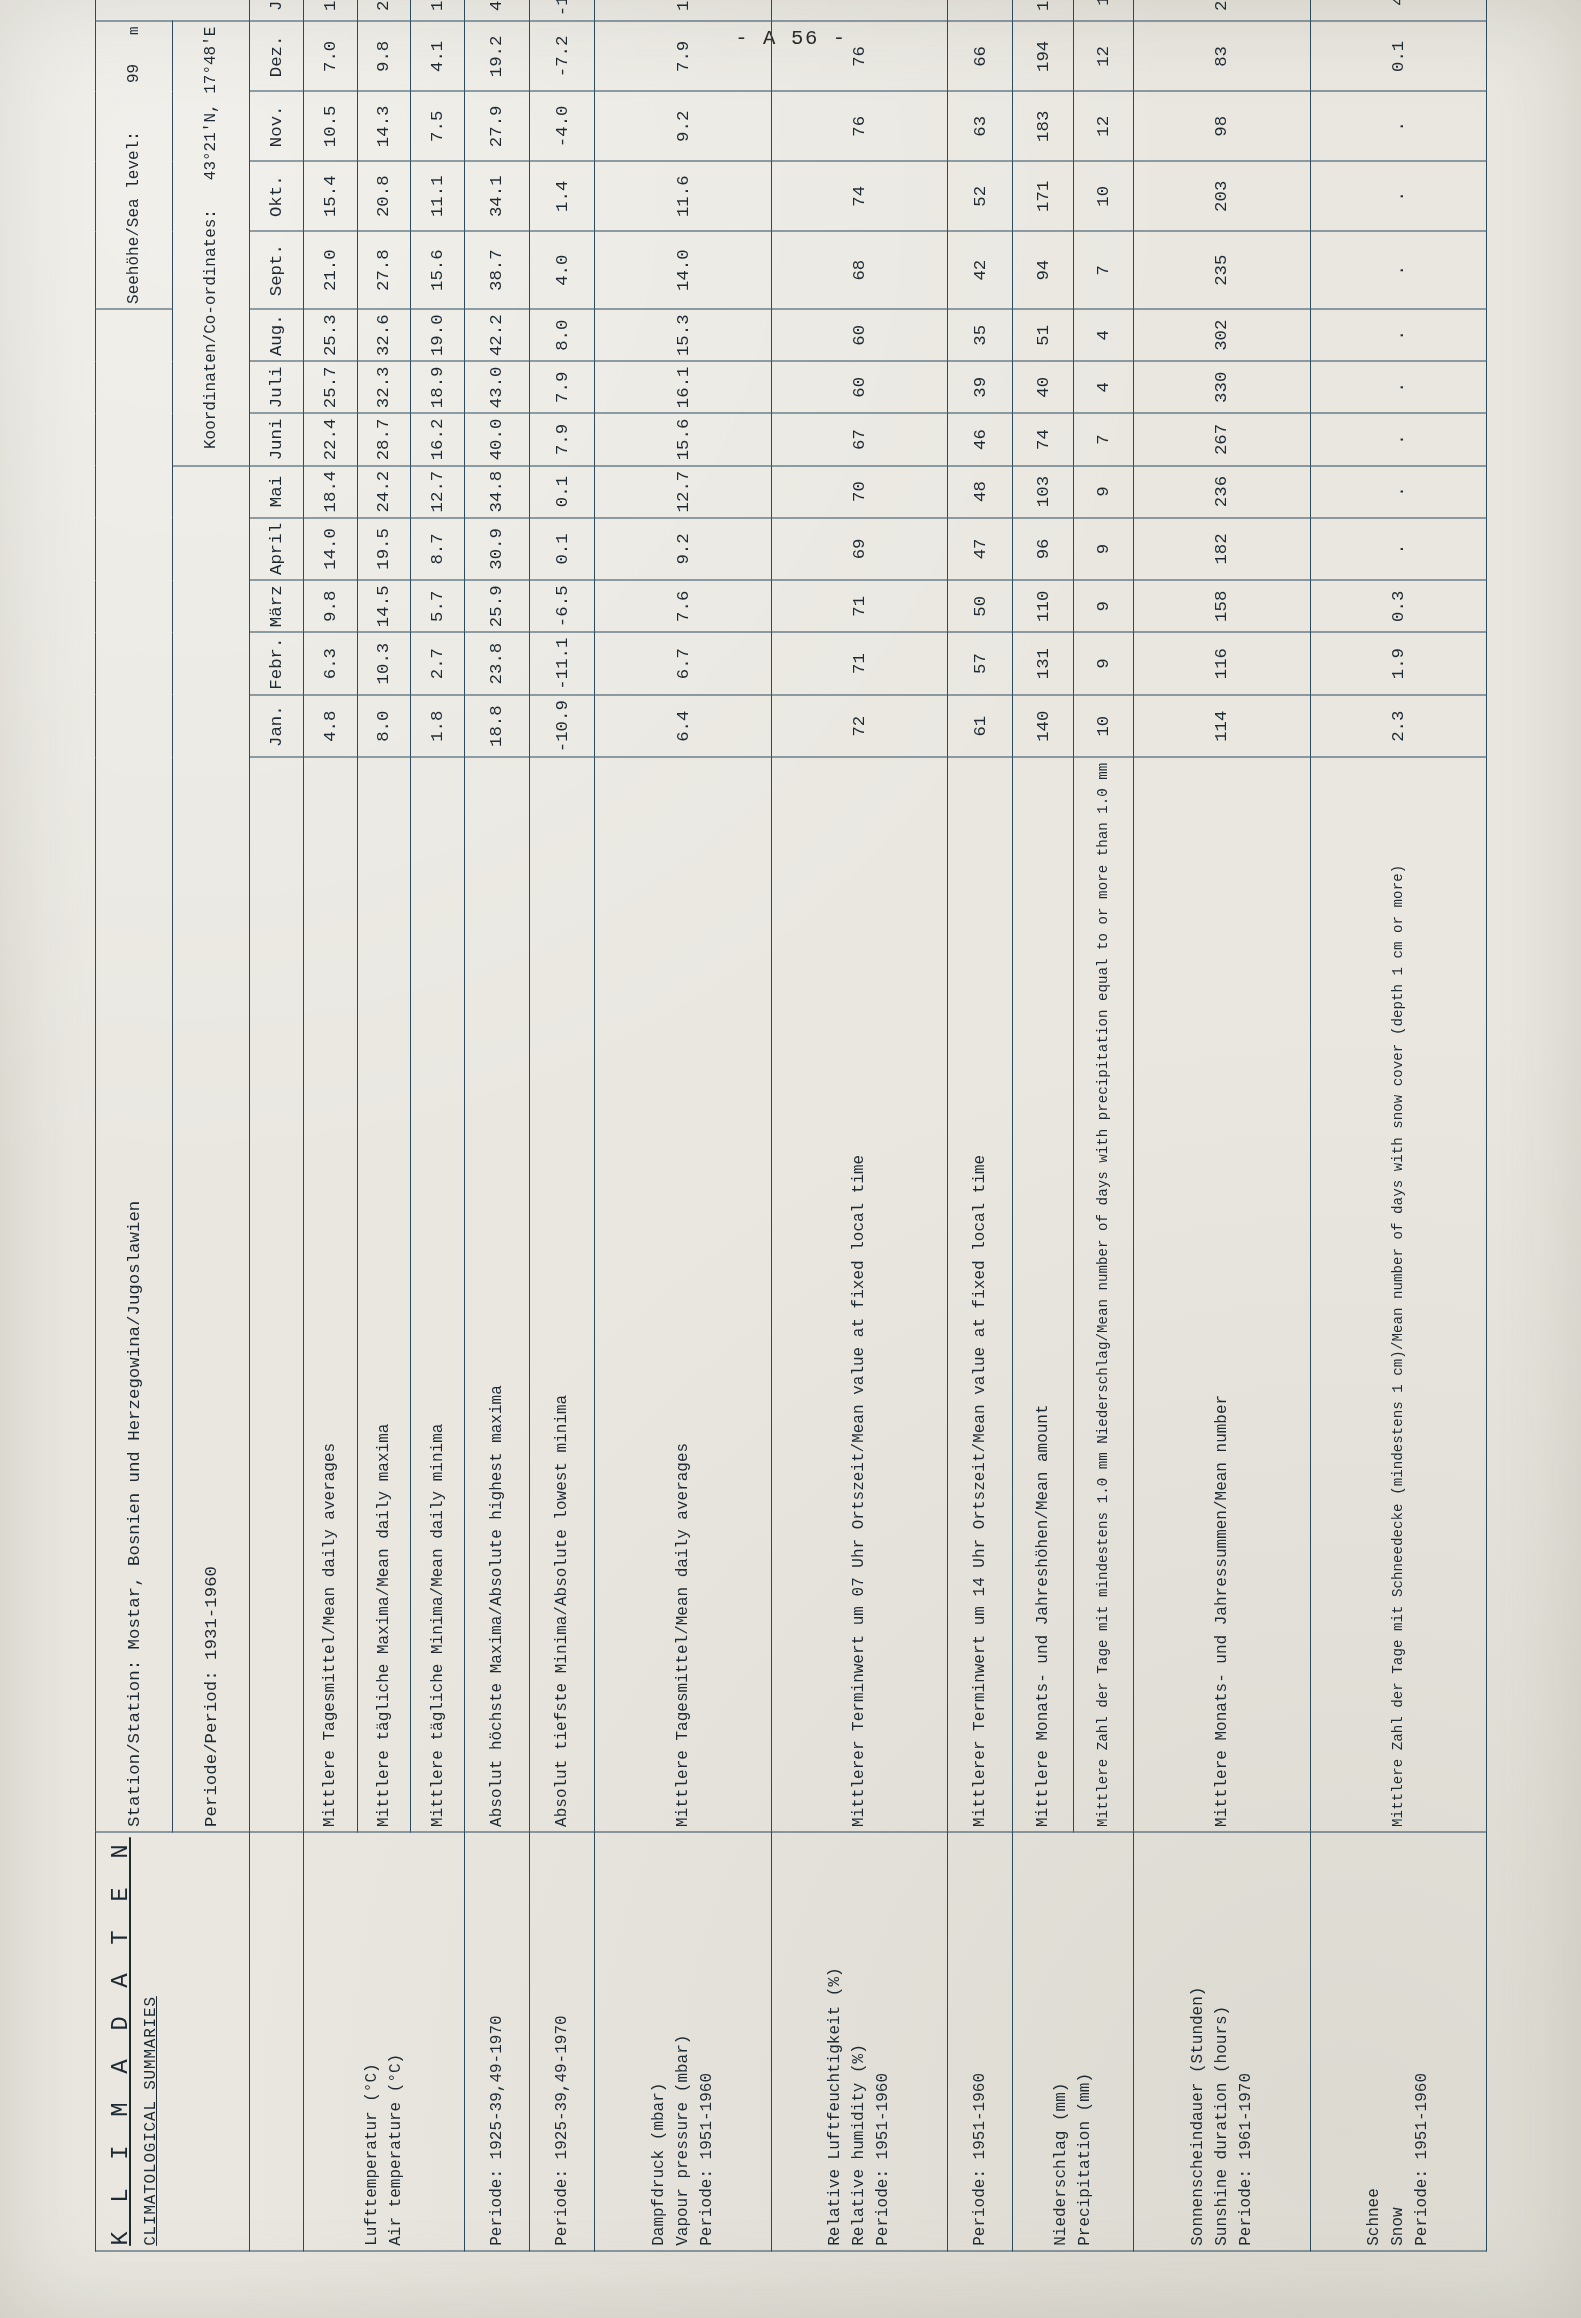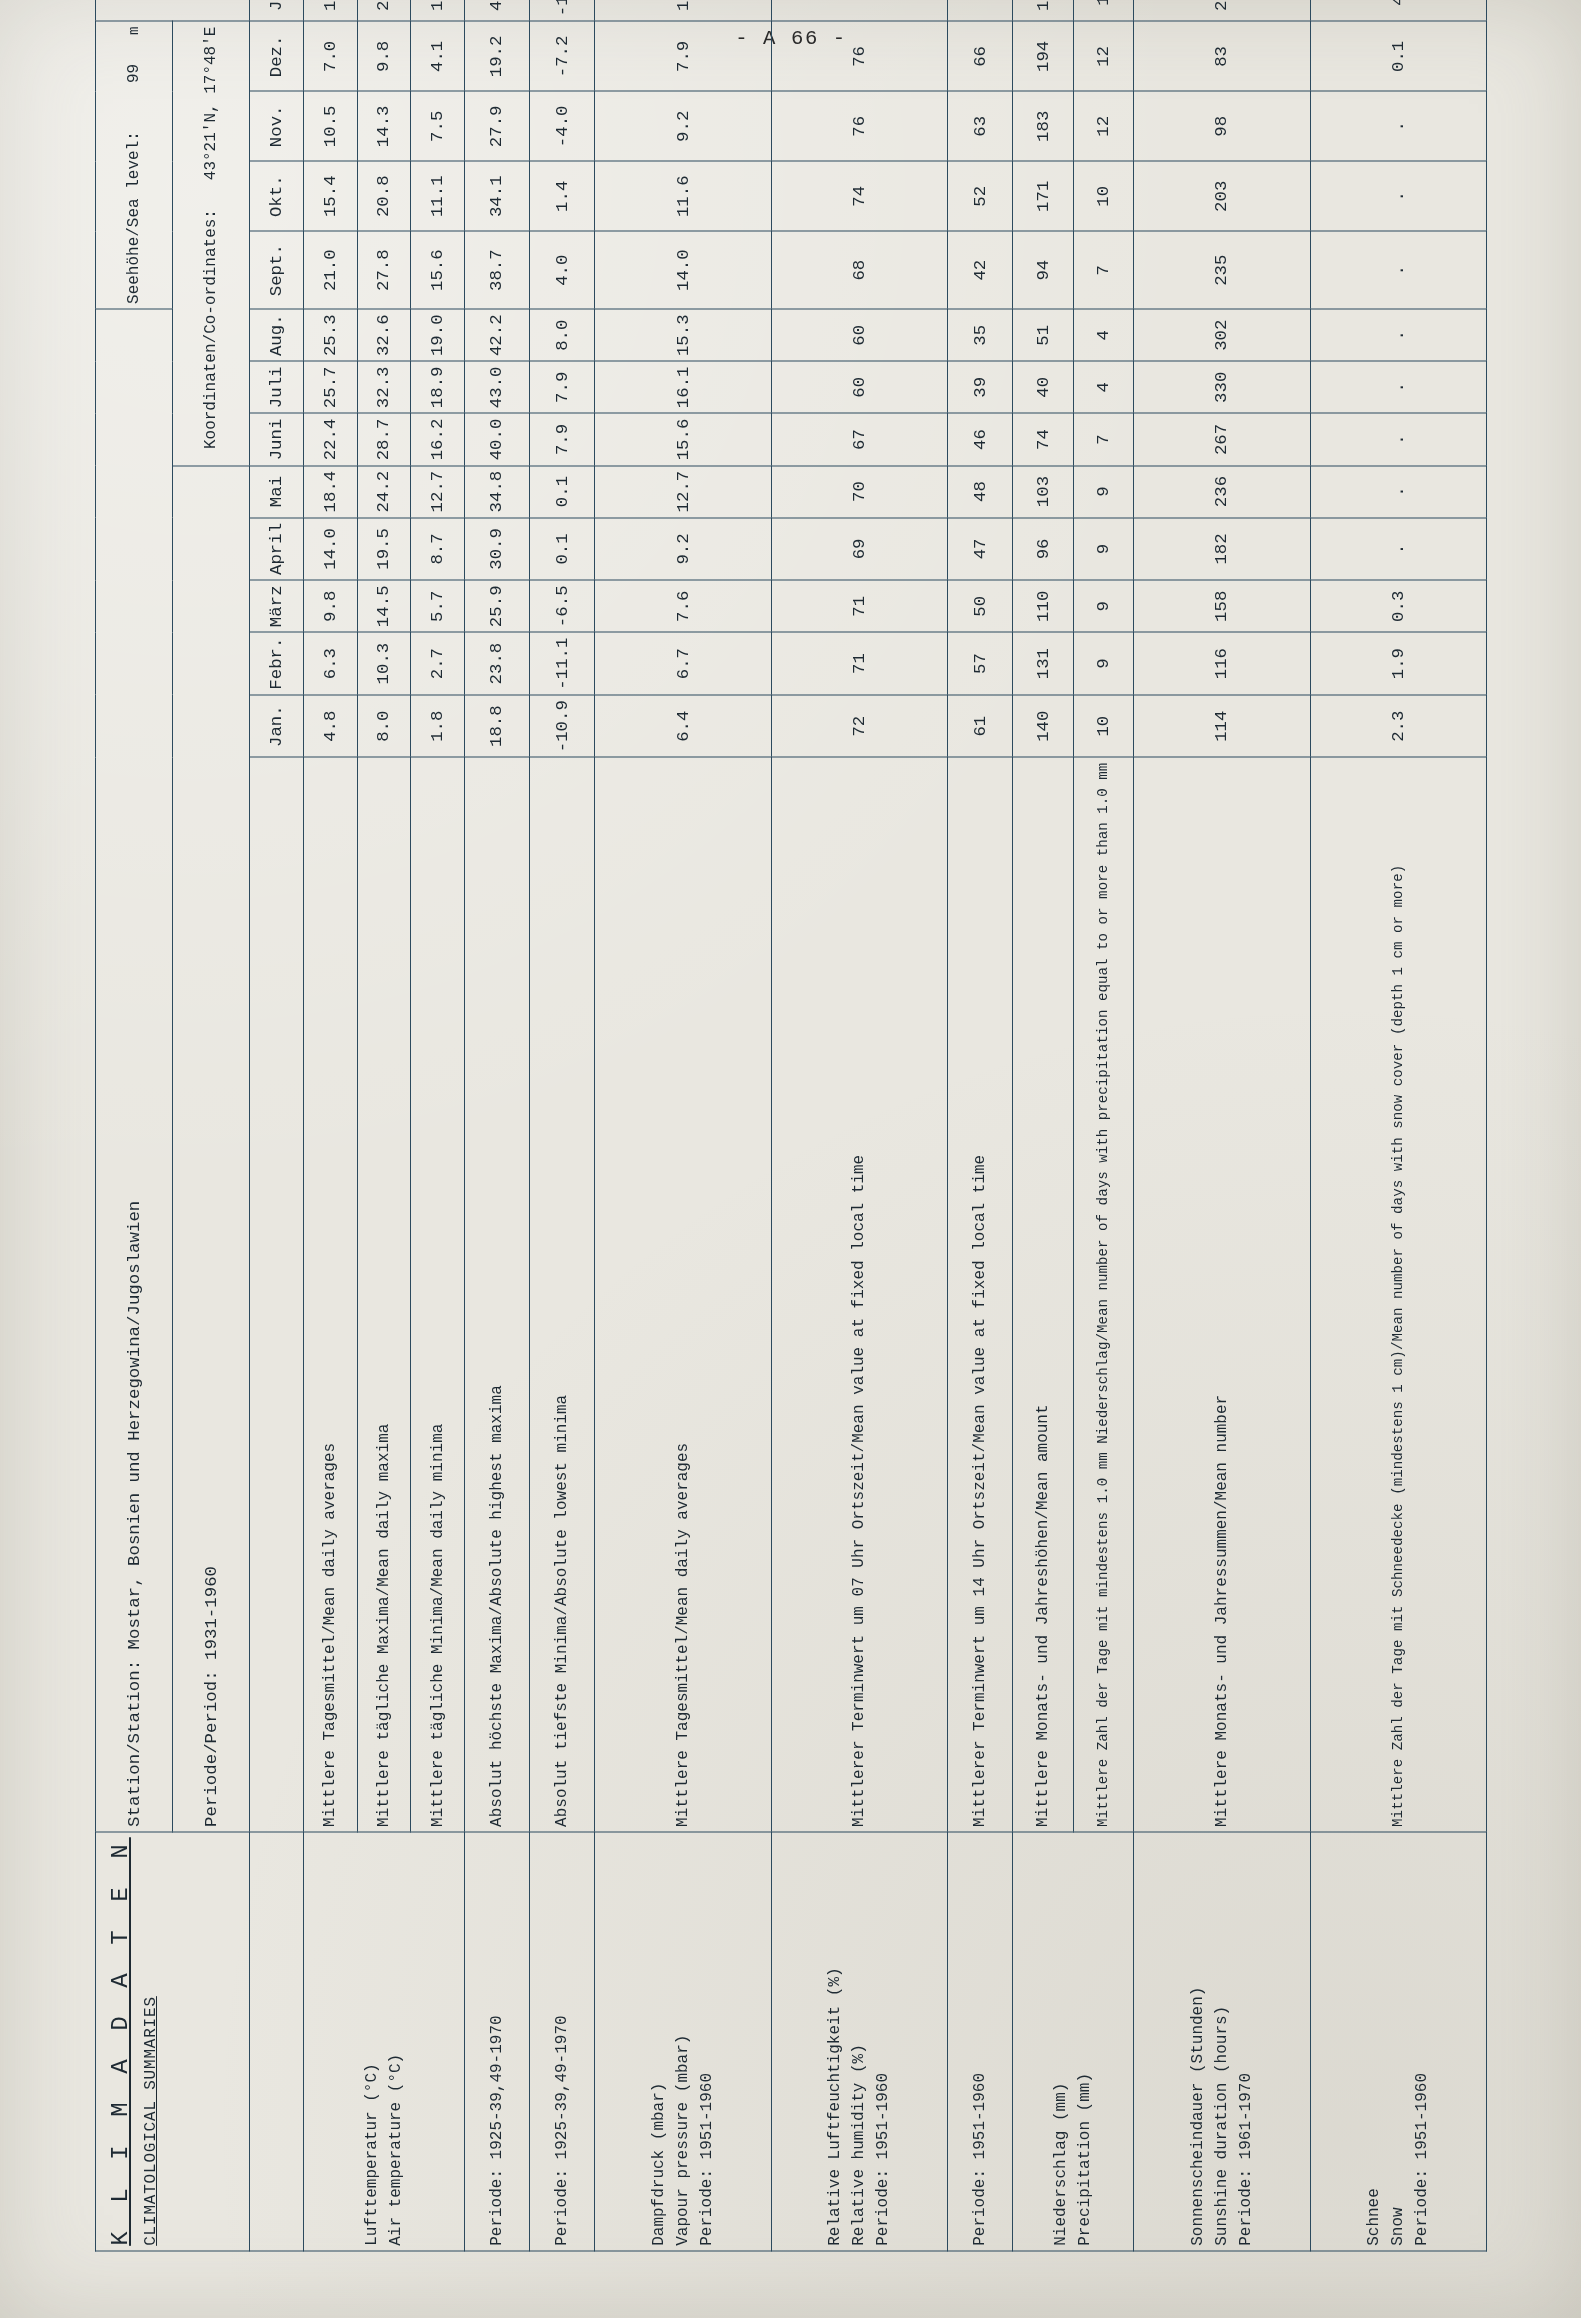--- a/index.html
+++ b/index.html
@@ -124,21 +124,21 @@
     font-size: 14.2px;
   }
   .small { font-size: 14.2px; }
 </style>
 </head>
 <body>
 
 <div id="sheet">
   <div id="grain"></div>
 
-  <div id="page-num">- A 66 -</div>
+  <div id="page-num">- A 56 -</div>
 
   <div id="rot-wrap">
     <div id="table-area">
 
       <table class="climate">
         <colgroup>
           <col style="width:261px">
           <col style="width:316px">
           <col span="13" style="width:119px">
         </colgroup>

